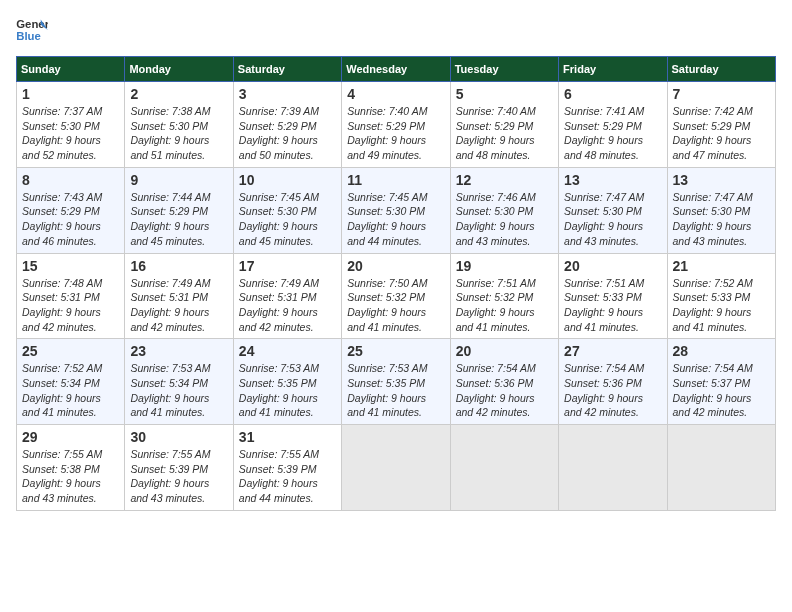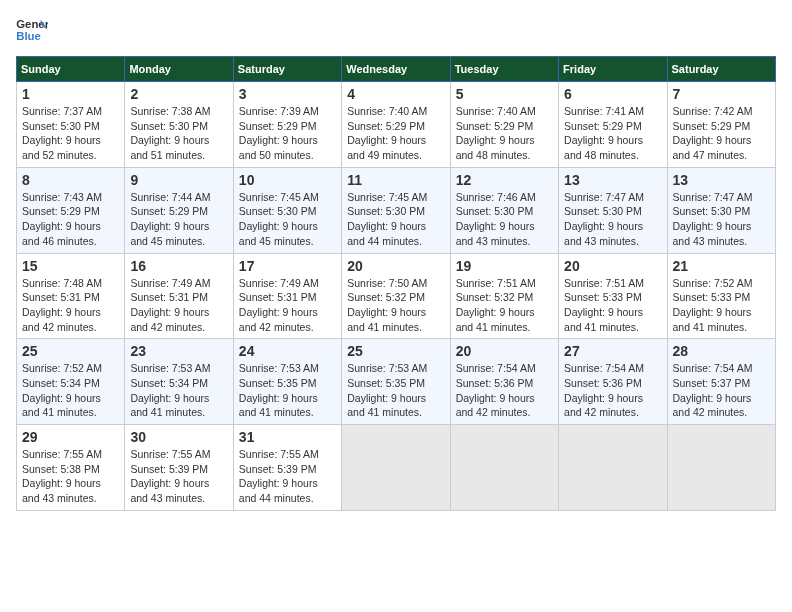--- a/index.html
+++ b/index.html
@@ -66,20 +66,21 @@
       font-size: 14px;
       font-weight: bold;
       color: #333;
       display: block;
       margin-bottom: 2px;
     }
     .day-info {
       color: #333;
       font-size: 10.5px;
       line-height: 1.4;
+      font-style: italic;
     }
     .empty-cell {
       background: #e8e8e8 !important;
     }
     .calendar tr:nth-child(even) td.empty-cell {
       background: #ddd !important;
     }
   </style>
 </head>
 <body>

